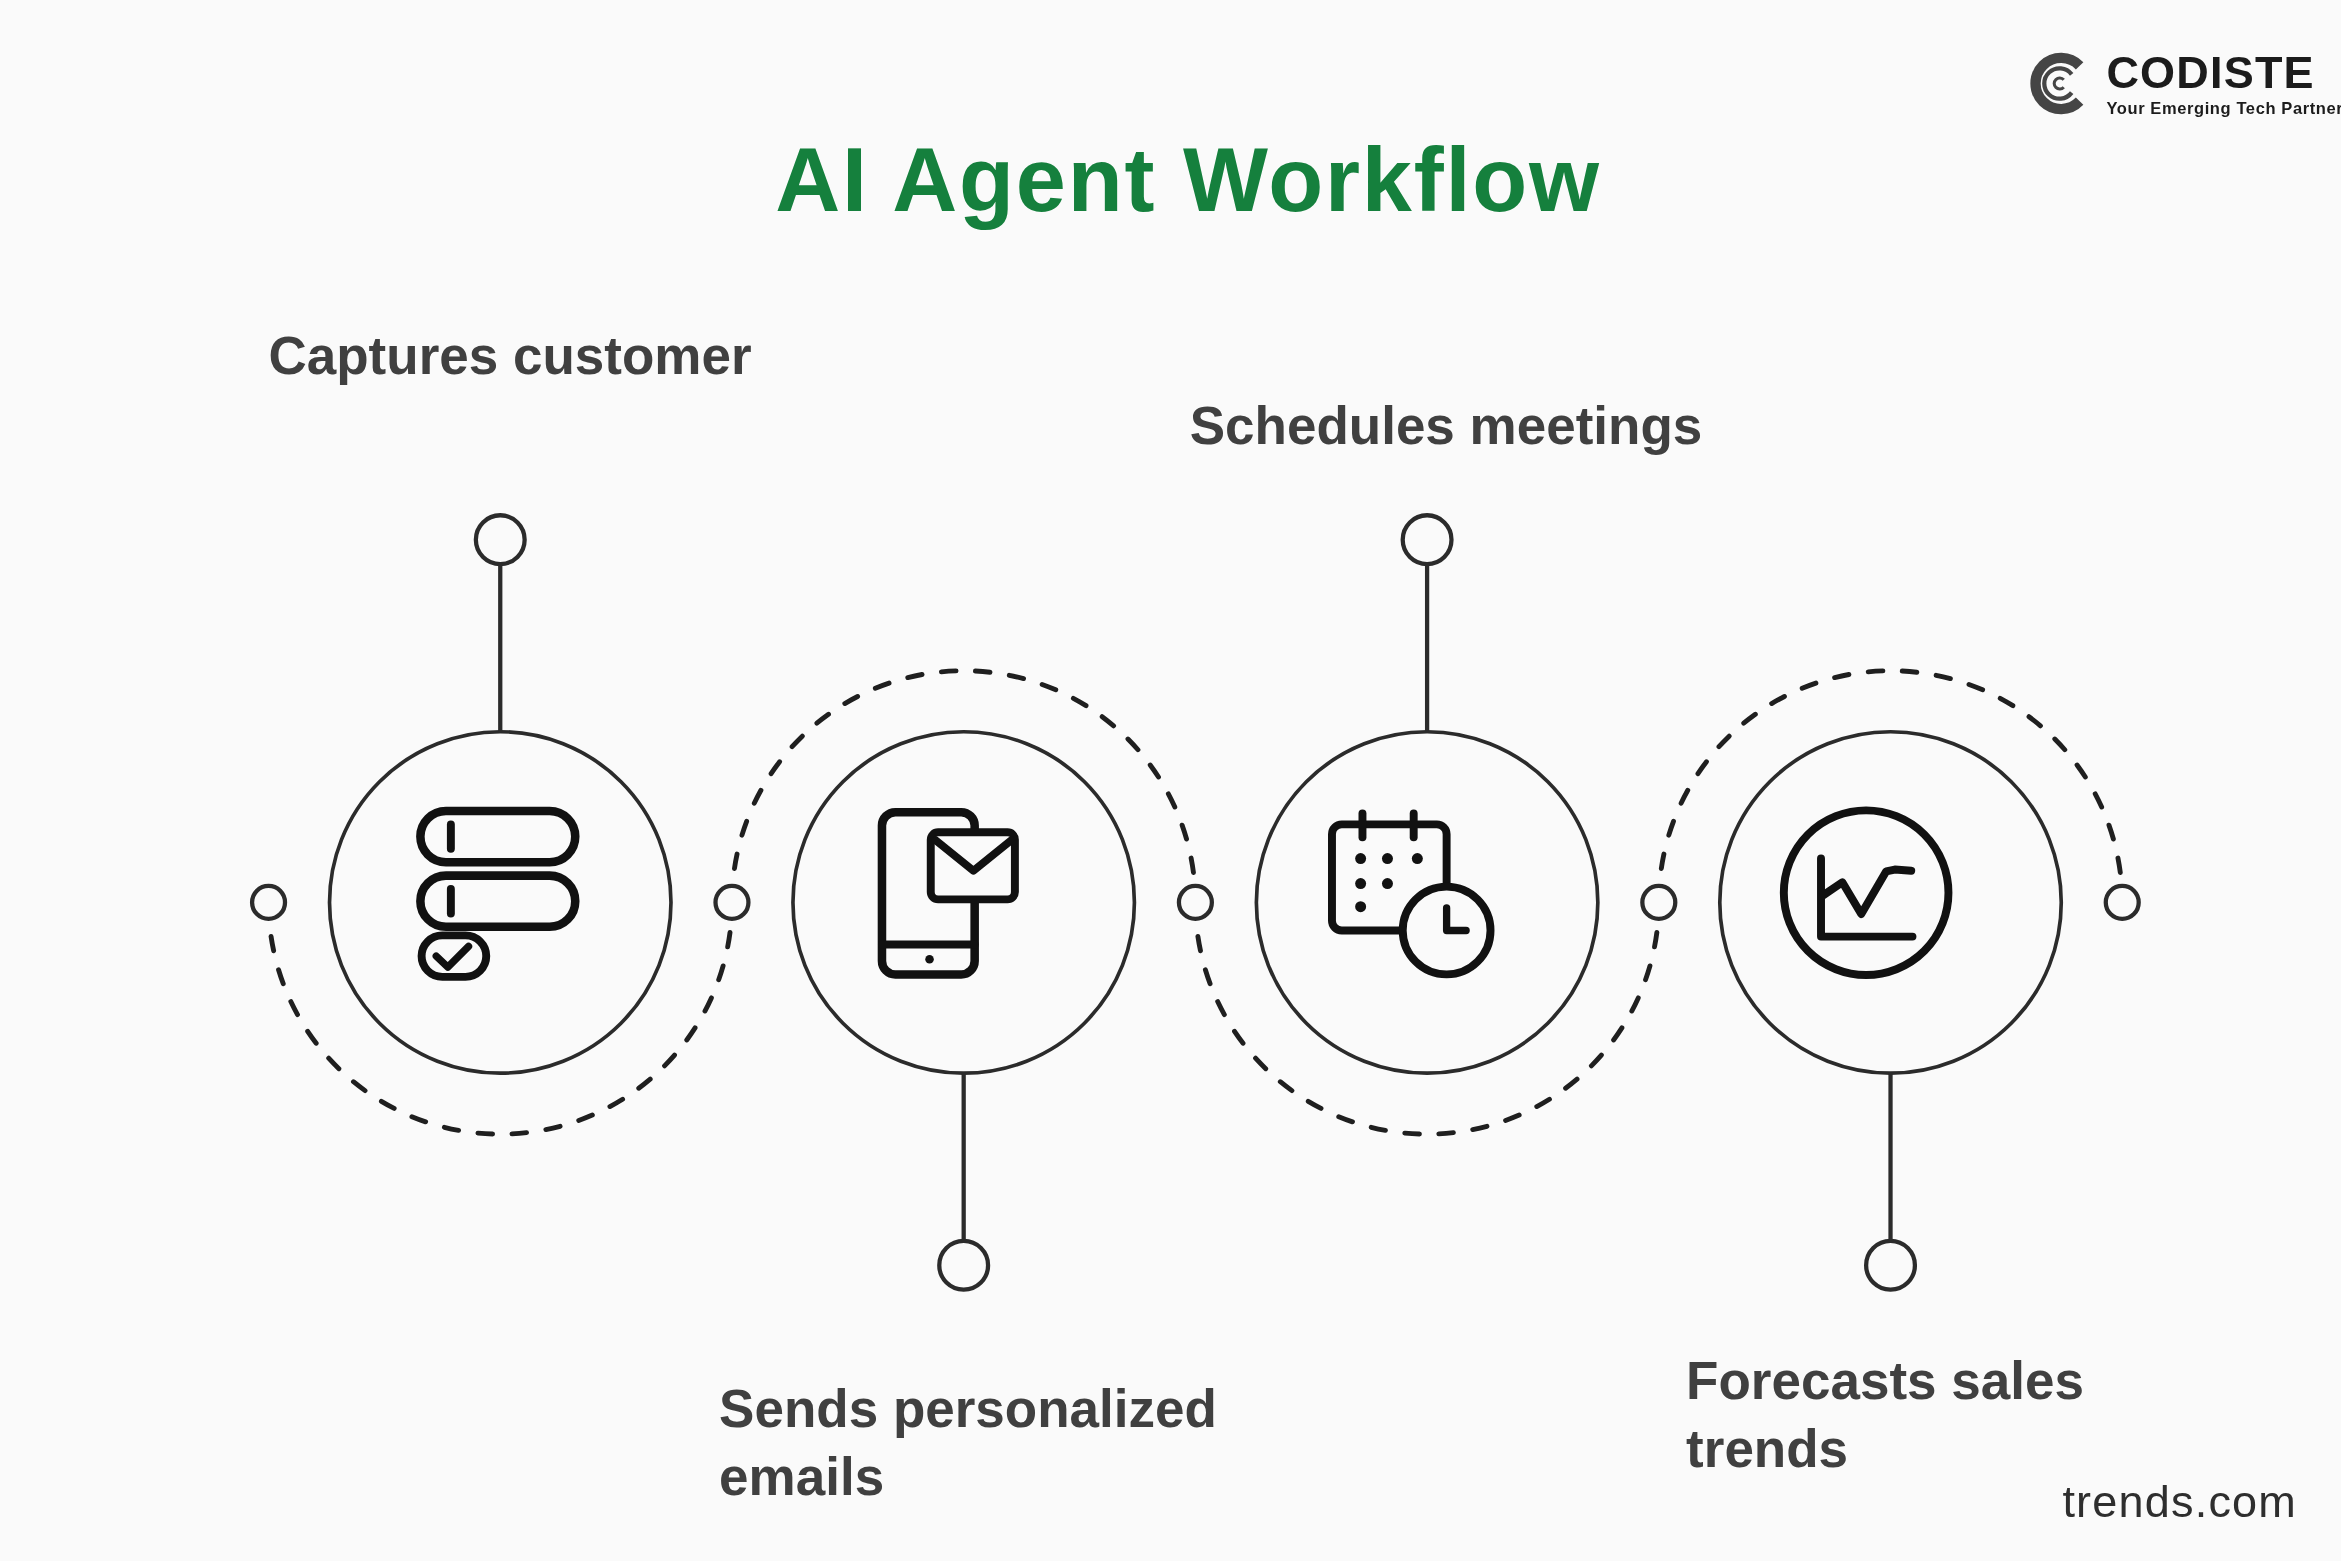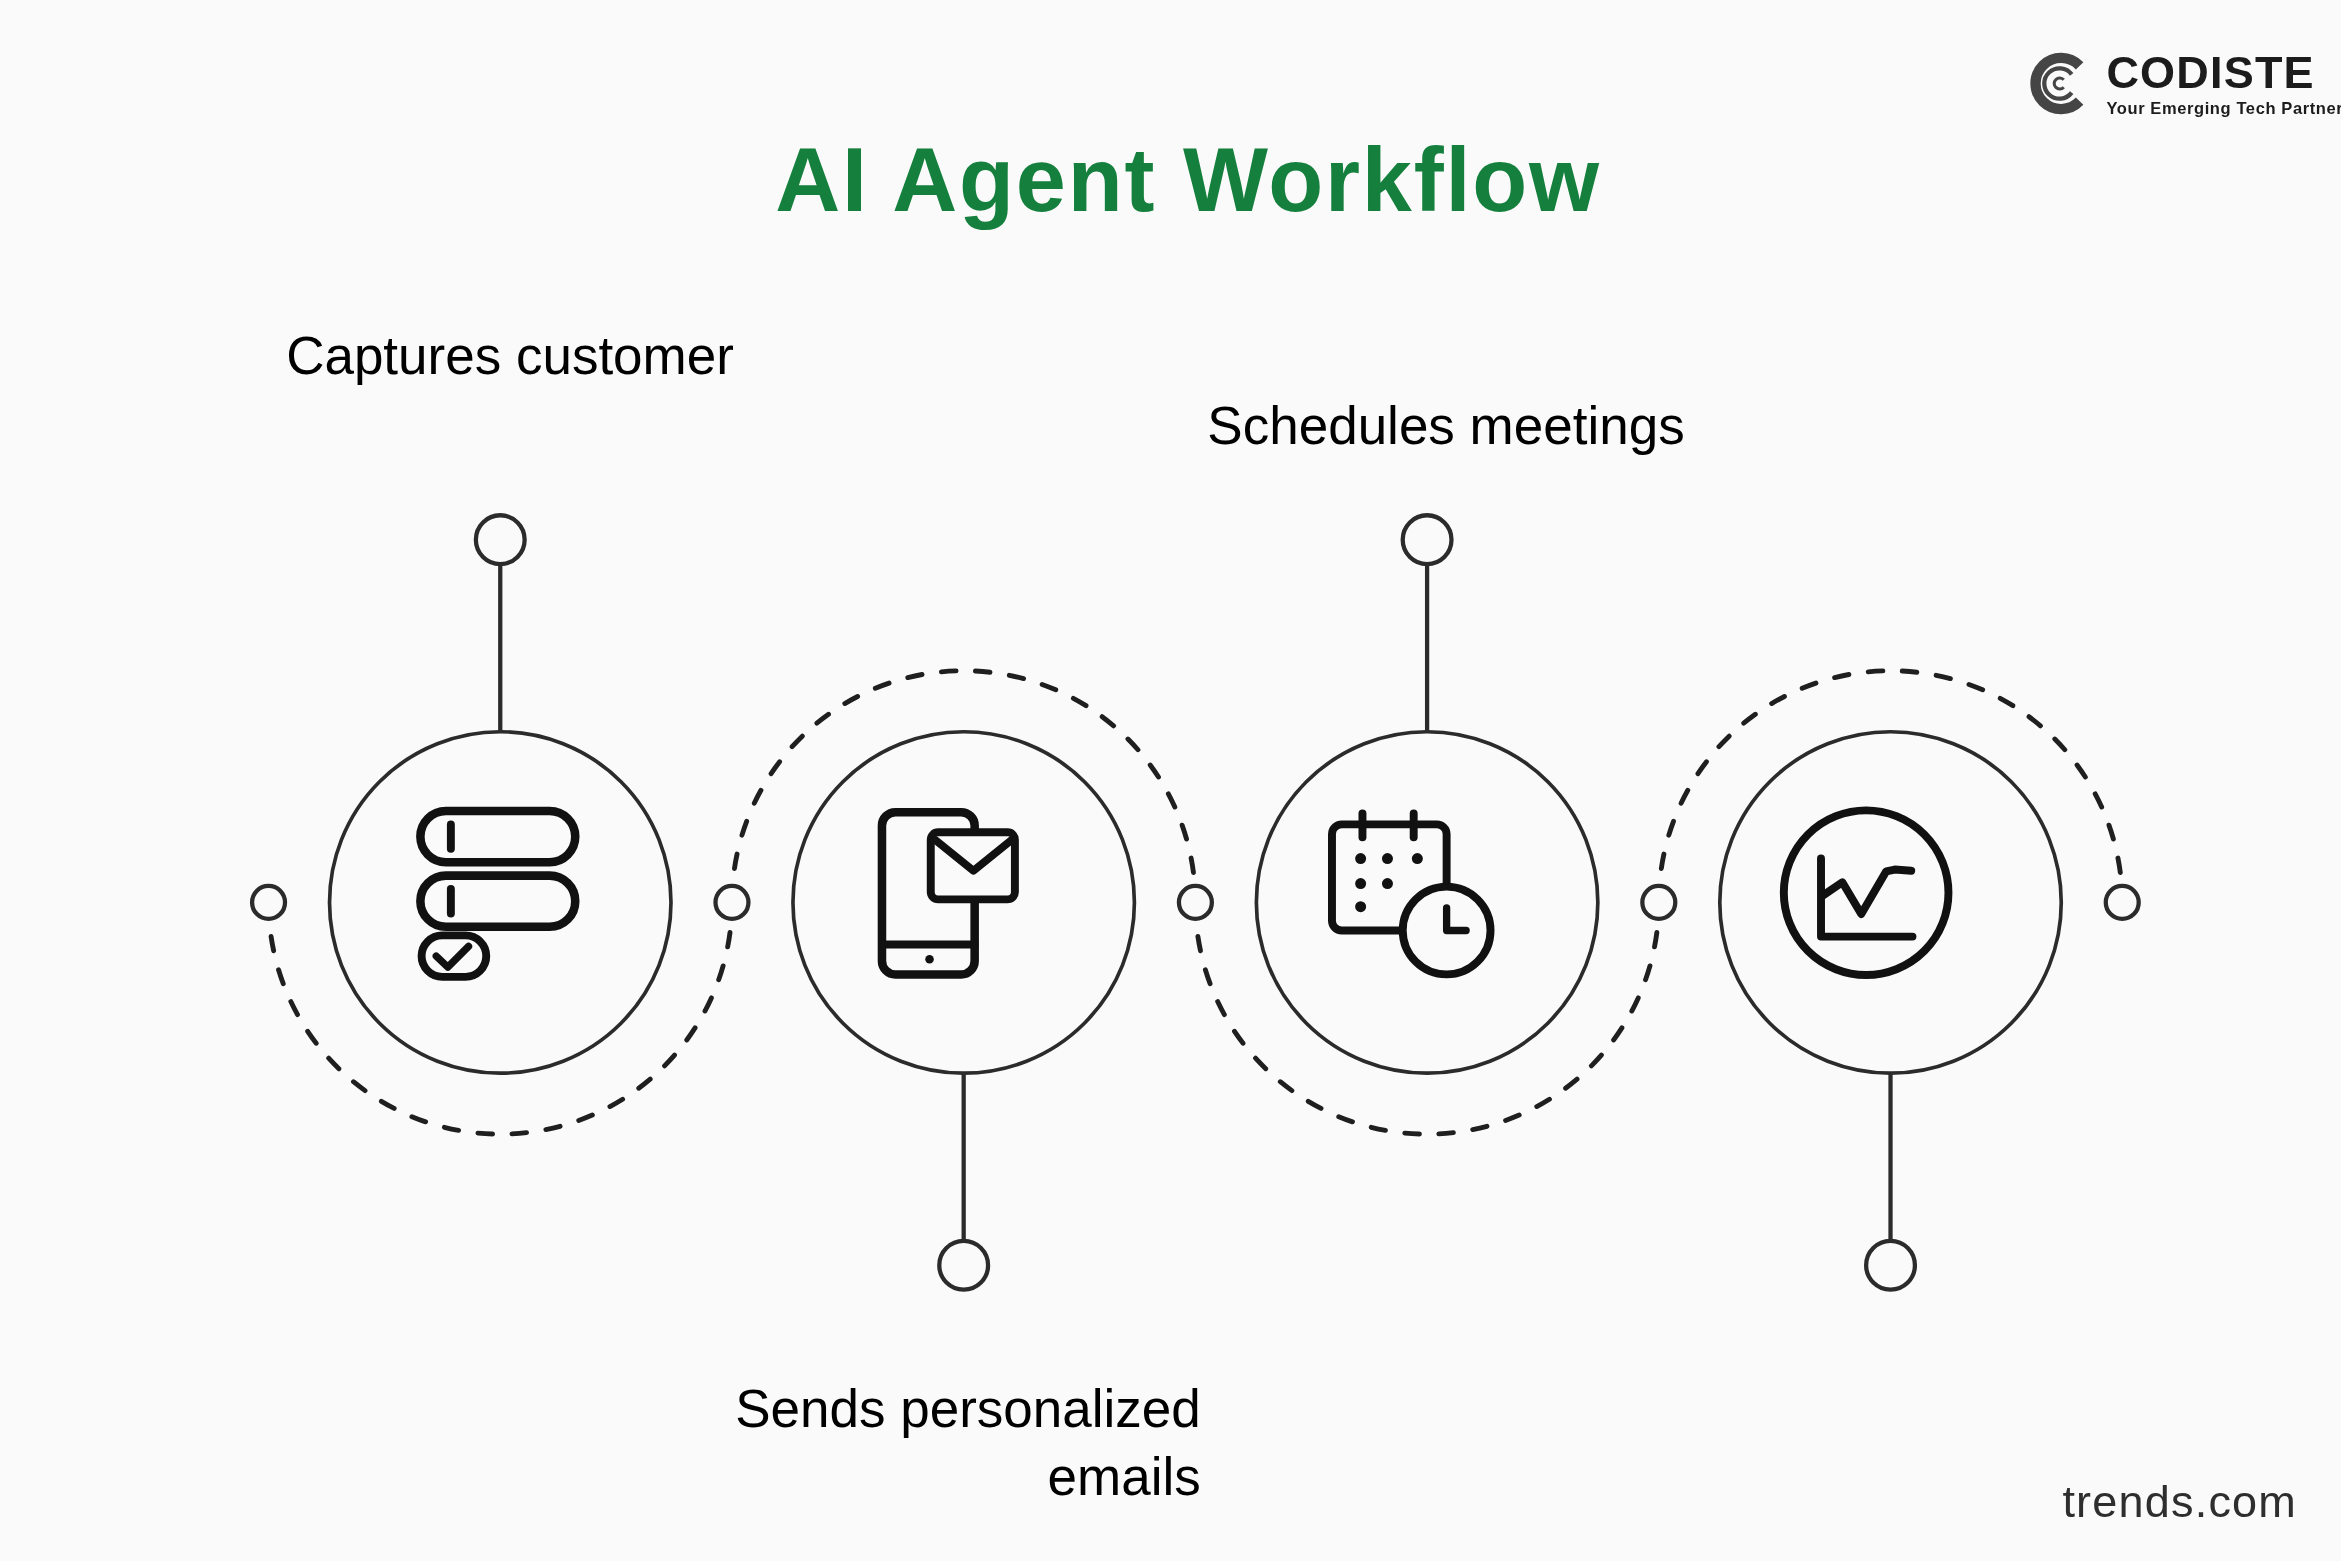--- a/index.html
+++ b/index.html
@@ -30,24 +30,24 @@
     font-size: 90px;
     font-weight: bold;
     letter-spacing: 1.8px;
     color: #15803d;
     white-space: nowrap;
     line-height: 1.05;
   }
   .step-label {
     position: absolute;
     transform: translateX(-50%);
-    text-align: right;
+    text-align: left;
     font-size: 53px;
-    font-weight: normal;
-    color: #000000;
+    font-weight: bold;
+    color: #404040;
     line-height: 68px;
     white-space: nowrap;
   }
   .label-1 { left: 510px;  top: 322px;  }
   .label-3 { left: 1446px; top: 392px;  }
   .label-2 { left: 968px; top: 1363px; margin-top: 12px; }
   .label-4 { left: 1885px; top: 1347px; }
   .logo {
     position: absolute;
     left: 2026px;
@@ -171,20 +171,24 @@
 
   <div class="step-label label-3">
     <div>Schedules meetings</div>
   </div>
 
   <div class="step-label label-2">
     <div>Sends personalized</div>
     <div>emails</div>
   </div>
 
+  <div class="step-label label-4">
+    <div>Forecasts sales</div>
+    <div>trends</div>
+  </div>
 
   <div class="logo">
     <svg class="logo-mark" viewBox="0 0 110 110">
       <path d="M 88 26 A 42 42 0 1 0 88 84" fill="none" stroke="#454545" stroke-width="17"></path>
       <path d="M 75 40 A 25 25 0 1 0 75 70" fill="none" stroke="#454545" stroke-width="7"></path>
       <path d="M 62 49 A 9 9 0 1 0 62 61" fill="none" stroke="#454545" stroke-width="5"></path>
     </svg>
     <div class="logo-text">
       <span class="logo-brand">CODISTE</span>
       <span class="logo-tagline">Your Emerging Tech Partner</span>

